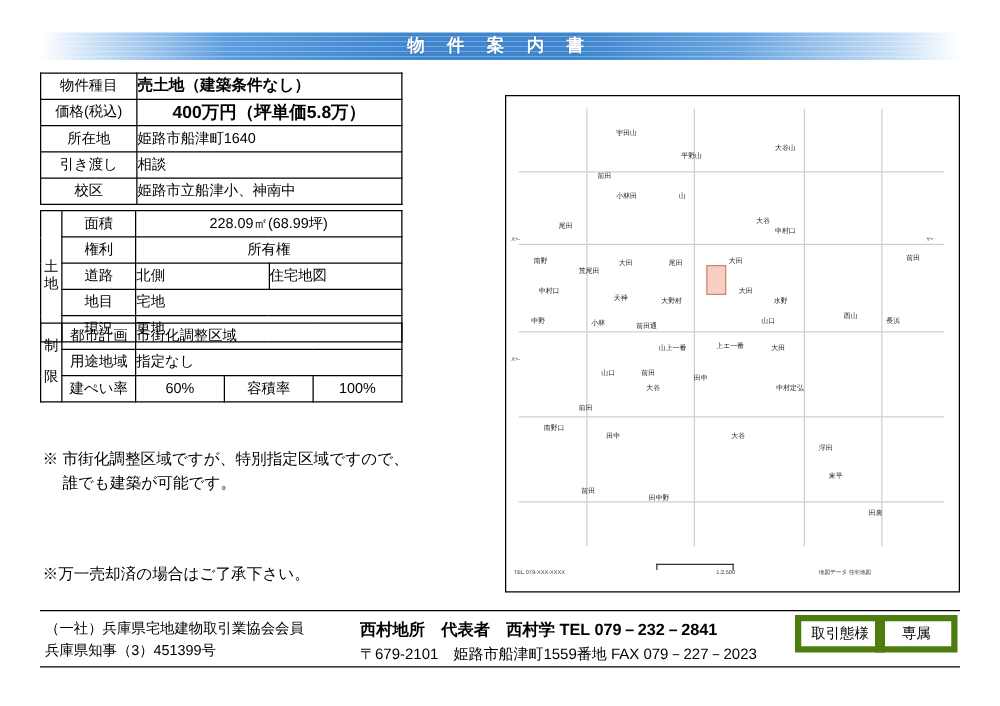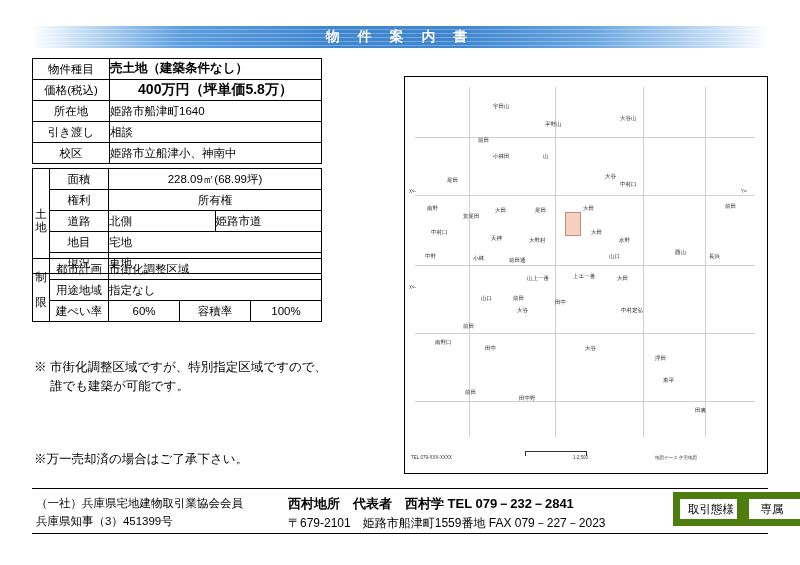--- a/index.html
+++ b/index.html
@@ -181,25 +181,24 @@
     left: 288px; top: 493px;
     font-size: 13px;
     line-height: 1.65;
     font-weight: bold;
   }
   #footer-mid .line2 { font-weight: normal; font-size: 12px; }
   .fbox {
     position: absolute;
     top: 492px;
     height: 20px;
-    border: 7px solid #4d7c0f;
+    border: 5px solid #4d7c0f;
     font-size: 11.5px;
     text-align: center;
     line-height: 20px;
-    margin-left: 37px;
   }
   #fbox-a { left: 636px; width: 62px; }
   #fbox-b { left: 700px; width: 56px; }
 </style>
 </head>
 <body>
 
 <div id="page">
 
   <div class="title-banner">
@@ -239,21 +238,21 @@
       <td class="lbl" style="width:58px">面積</td>
       <td class="ctr" colspan="2">228.09㎡(68.99坪)</td>
     </tr>
     <tr>
       <td class="lbl">権利</td>
       <td class="ctr" colspan="2">所有権</td>
     </tr>
     <tr>
       <td class="lbl">道路</td>
       <td class="lbl-left" style="width:88px">北側</td>
-      <td class="lbl-left">姫路市道</td>
+      <td class="lbl-left">住宅地図</td>
     </tr>
     <tr>
       <td class="lbl">地目</td>
       <td class="lbl-left" colspan="2">宅地</td>
     </tr>
     <tr>
       <td class="lbl">現況</td>
       <td class="lbl-left" colspan="2">更地</td>
     </tr>
   </tbody>

